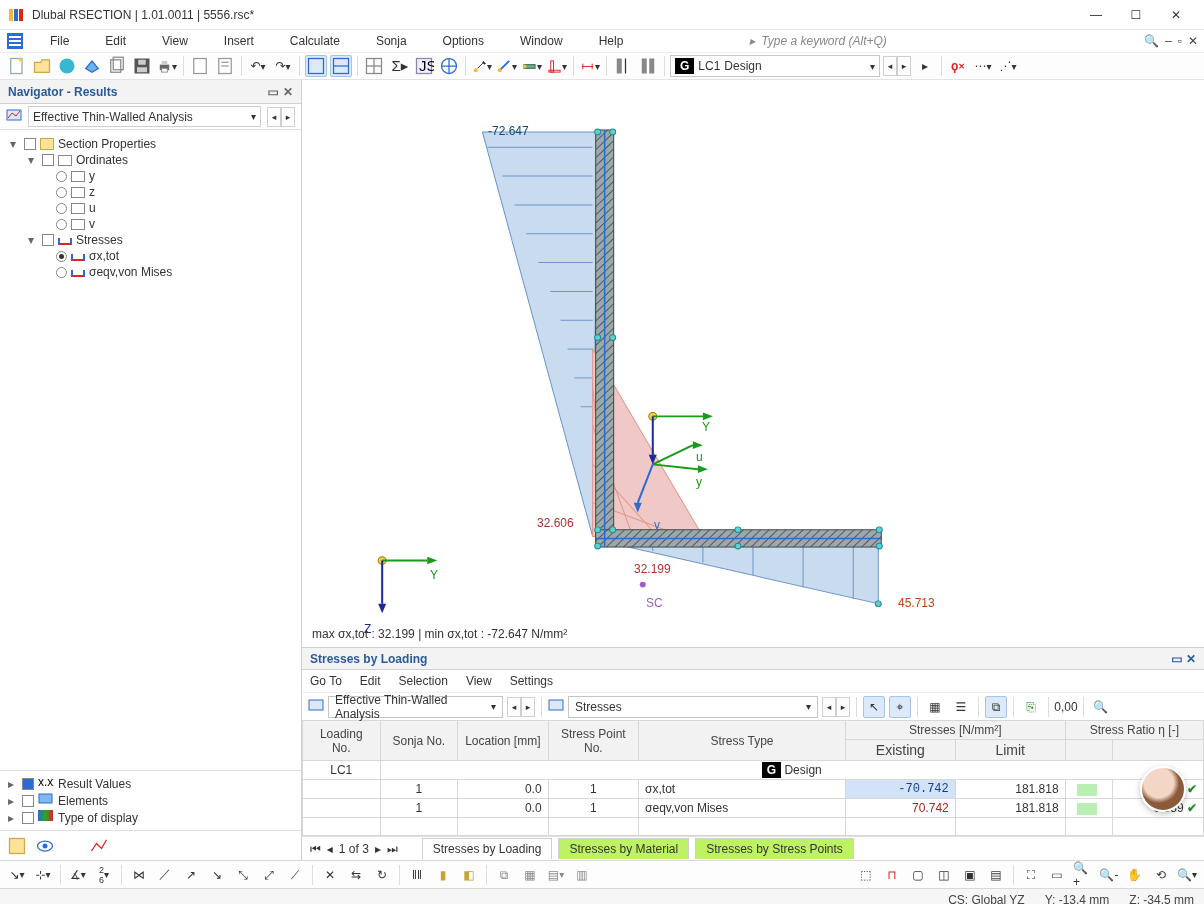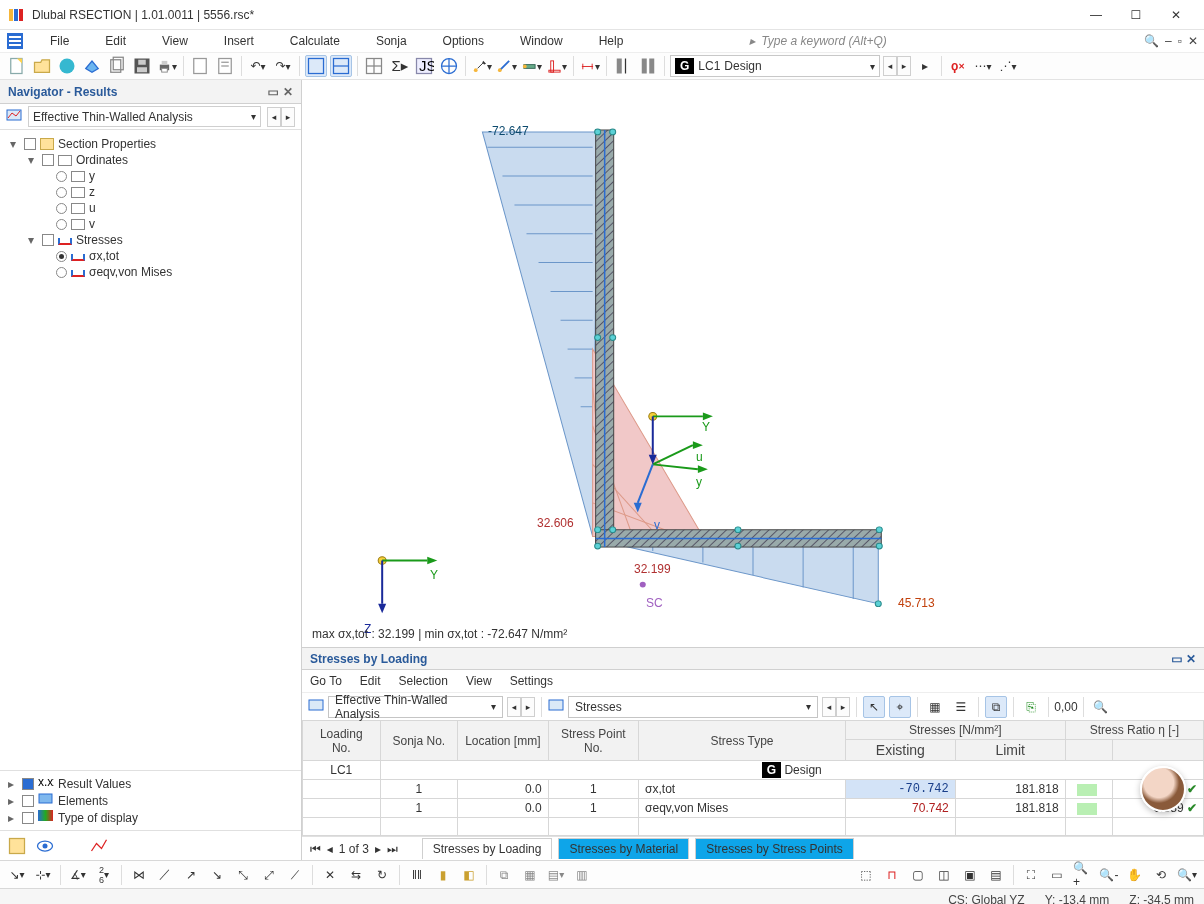--- a/index.html
+++ b/index.html
@@ -50,21 +50,21 @@
   table.grid th { background:#f2f2f2; font-weight:normal; color:#444;}
   .th-sub { font-size:14px;}
   .cell-design { text-align:left; padding-left:6px !important;}
   .cell-left { text-align:left !important; padding-left:6px !important;}
   .ratio-bar { display:inline-block; width:20px; height:12px; background:#b9efb3; vertical-align:middle; margin-right:4px;}
   .ok-mark{ color:#2a8a2a; font-weight:bold;}
   .blueval{ color:#1a3f8a; }
   .redval{ color:#b02020; }
   .cell-blue-bg{ background:#d3e3f7 !important;font-family:Liberation Mono, monospace; }
   .pager { height:24px; display:flex; align-items:center; gap:6px; padding:0 8px; border-top:1px solid #e0e0e0;}
-  .pager .tab { padding:3px 10px; border:1px solid #cfcfcf; background:#0ea5e9; border-bottom:none;}
+  .pager .tab { padding:3px 10px; border:1px solid #cfcfcf; background:#bef264; border-bottom:none;}
   .pager .tab.active { background:#fff;}
   .bottombar { height:28px; display:flex; align-items:center; gap:4px; padding:0 6px; border-top:1px solid #d8d8d8; background:#fdfdfd;}
   .statusbar { height:22px; display:flex; align-items:center; gap:20px; padding:0 10px; border-top:1px solid #d8d8d8; background:#f6f6f6; font-size:11px; color:#444; justify-content:flex-end;}
   .avatar { position:absolute; right:18px; bottom:48px; width:46px; height:46px; border-radius:50%; background: radial-gradient(circle at 40% 35%, #f3d6c6 0 40%, #8a5a3a 55% 100%); border:2px solid #fff; box-shadow:0 2px 6px rgba(0,0,0,.25);}
   .small-arrows{ display:inline-flex; gap:0;}
   .small-arrows span{ width:14px;height:20px; display:flex;align-items:center;justify-content:center;border:1px solid #cfcfcf; background:#fcfcfc; font-size:9px;}
   .chevron { font-size:10px;}
 </style>
 </head>
 <body>

